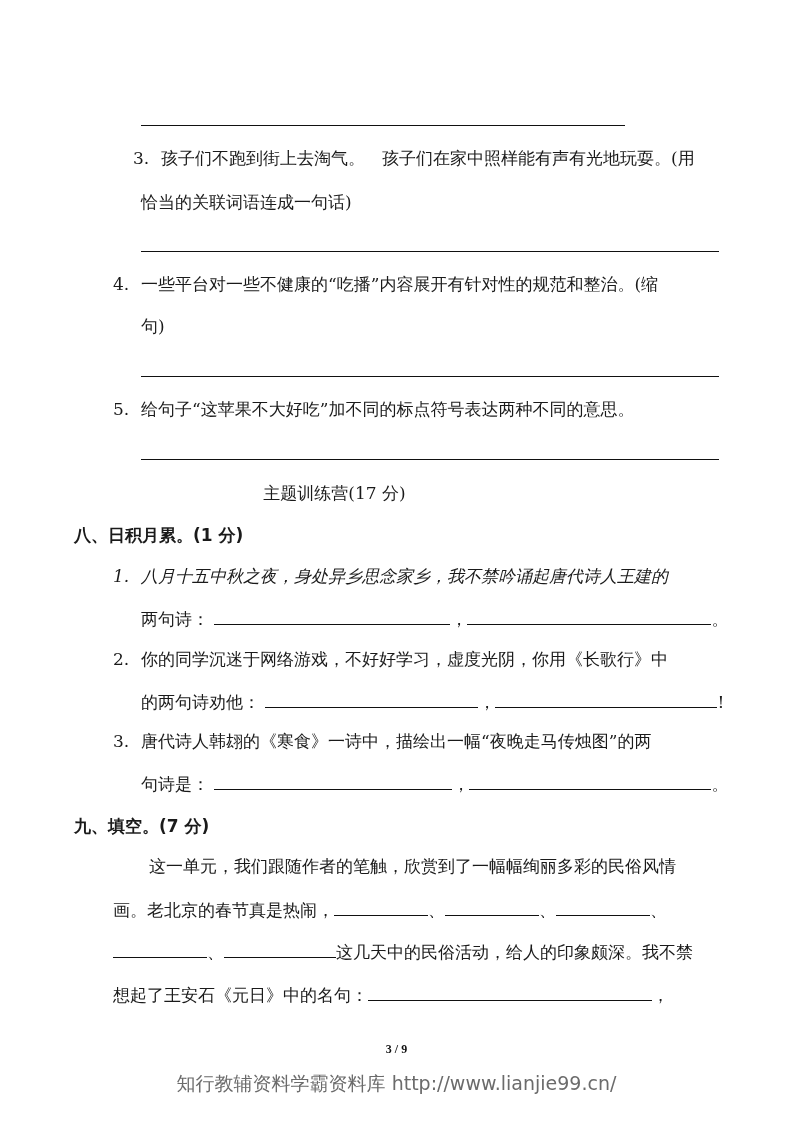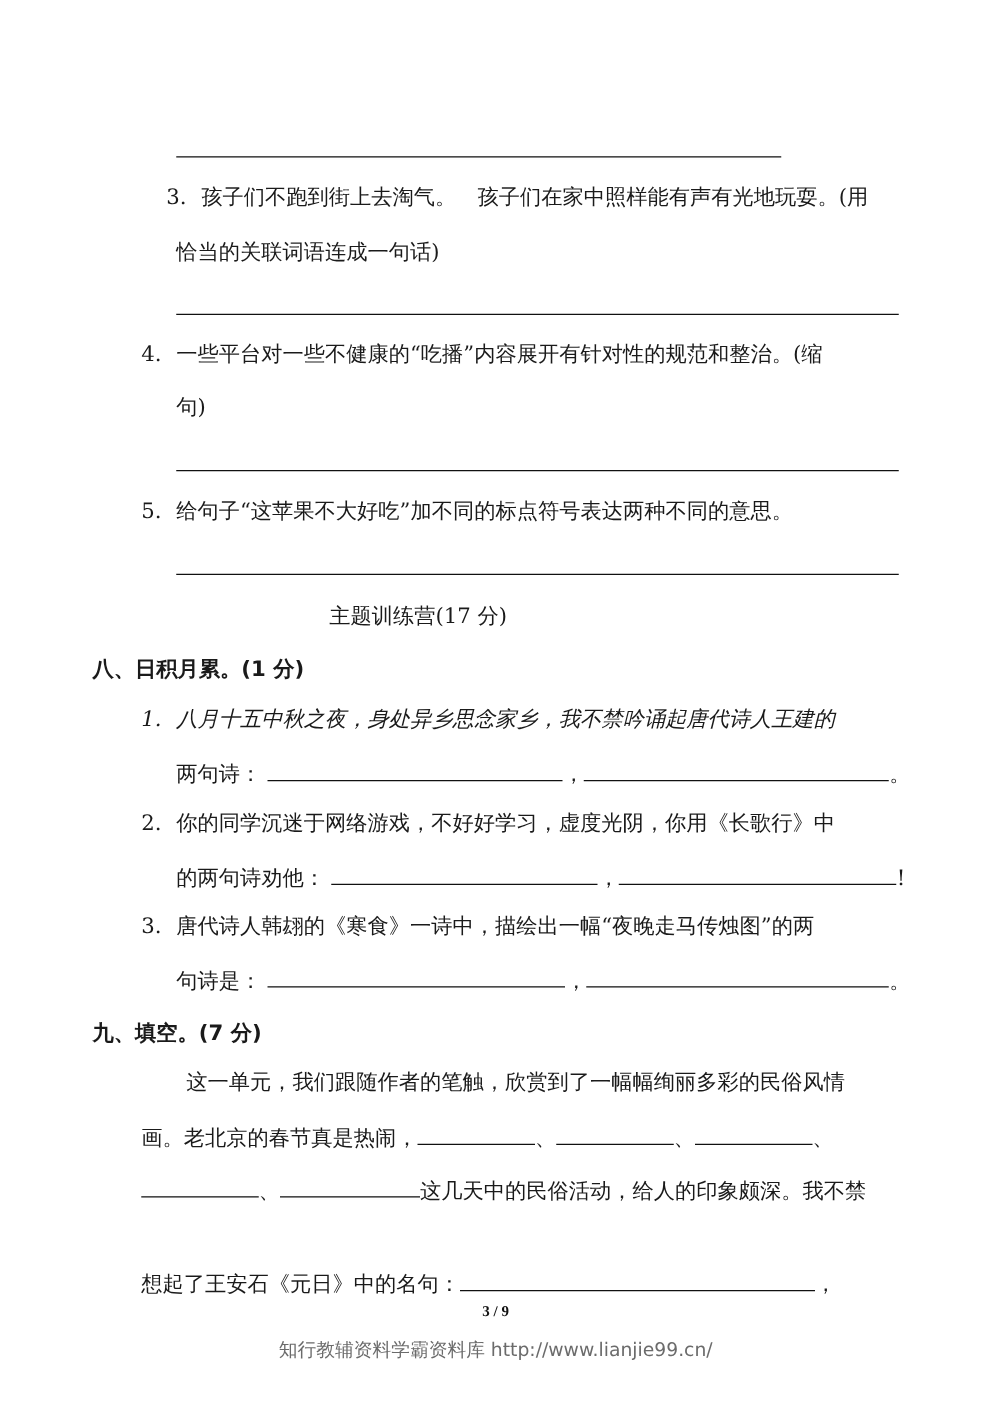--- a/index.html
+++ b/index.html
@@ -5,21 +5,21 @@
   html, body { margin: 0; padding: 0; background: #ffffff; }
   body { width: 793px; height: 1122px; position: relative; overflow: hidden;
          font-family: "DejaVu Serif", "Liberation Serif", serif; color: #1a1a1a; }
   .abs { position: absolute; white-space: nowrap; }
   .txt { font-size: 17px; line-height: 20px; }
   .hline { position: absolute; height: 0; border-top: 1.3px solid #111; }
   .bold { font-family: "DejaVu Sans", "Liberation Sans", sans-serif; font-weight: bold; font-size: 17px; }
   .blank { display: inline-block; border-bottom: 1.3px solid #111; height: 16px; vertical-align: baseline; }
   .num { display: inline-block; width: 28px; }
   .center { text-align: center; }
-  .footer { font-family: "DejaVu Sans", "Liberation Sans", sans-serif; font-size: 15px; color: #6b6b6b; }
+  .footer { font-family: "DejaVu Sans", "Liberation Sans", sans-serif; font-size: 19px; color: #6b6b6b; }
   .pagenum { font-family: "Liberation Serif", serif; font-weight: bold; font-size: 12px; color: #111; }
 </style>
 </head>
 <body>
 
 <div class="hline" style="left:141px; top:125px; width:484px;"></div>
 
 <div class="abs txt" style="left:113px; top:148px;margin-left:20px;">
   <span class="num">3.</span><span>孩子们不跑到街上去淘气。　孩子们在家中照样能有声有光地玩耍。(用</span>
 </div>
@@ -70,18 +70,18 @@
 <div class="abs txt" style="left:149px; top:856px;">这一单元，我们跟随作者的笔触，欣赏到了一幅幅绚丽多彩的民俗风情</div>
 
 <div class="abs txt" style="left:113px; top:899px;">
   <span>画。老北京的春节真是热闹，</span><span class="blank" style="width:94px;"></span><span>、</span><span class="blank" style="width:94px;"></span><span>、</span><span class="blank" style="width:94px;"></span><span>、</span>
 </div>
 
 <div class="abs txt" style="left:113px; top:941px;">
   <span class="blank" style="width:94px;"></span><span>、</span><span class="blank" style="width:112px;"></span><span>这几天中的民俗活动，给人的印象颇深。我不禁</span>
 </div>
 
-<div class="abs txt" style="left:113px; top:984px;margin-top:32px;">
+<div class="abs txt" style="left:113px; top:984px;">
   <span>想起了王安石《元日》中的名句：</span><span class="blank" style="width:284px;"></span><span>，</span>
 </div>
 
 <div class="abs pagenum center" style="left:0; width:793px; top:1042px;">3 / 9</div>
 <div class="abs footer center" style="left:0; width:793px; top:1071px;">知行教辅资料学霸资料库 http://www.lianjie99.cn/</div>
 
 </body></html>

